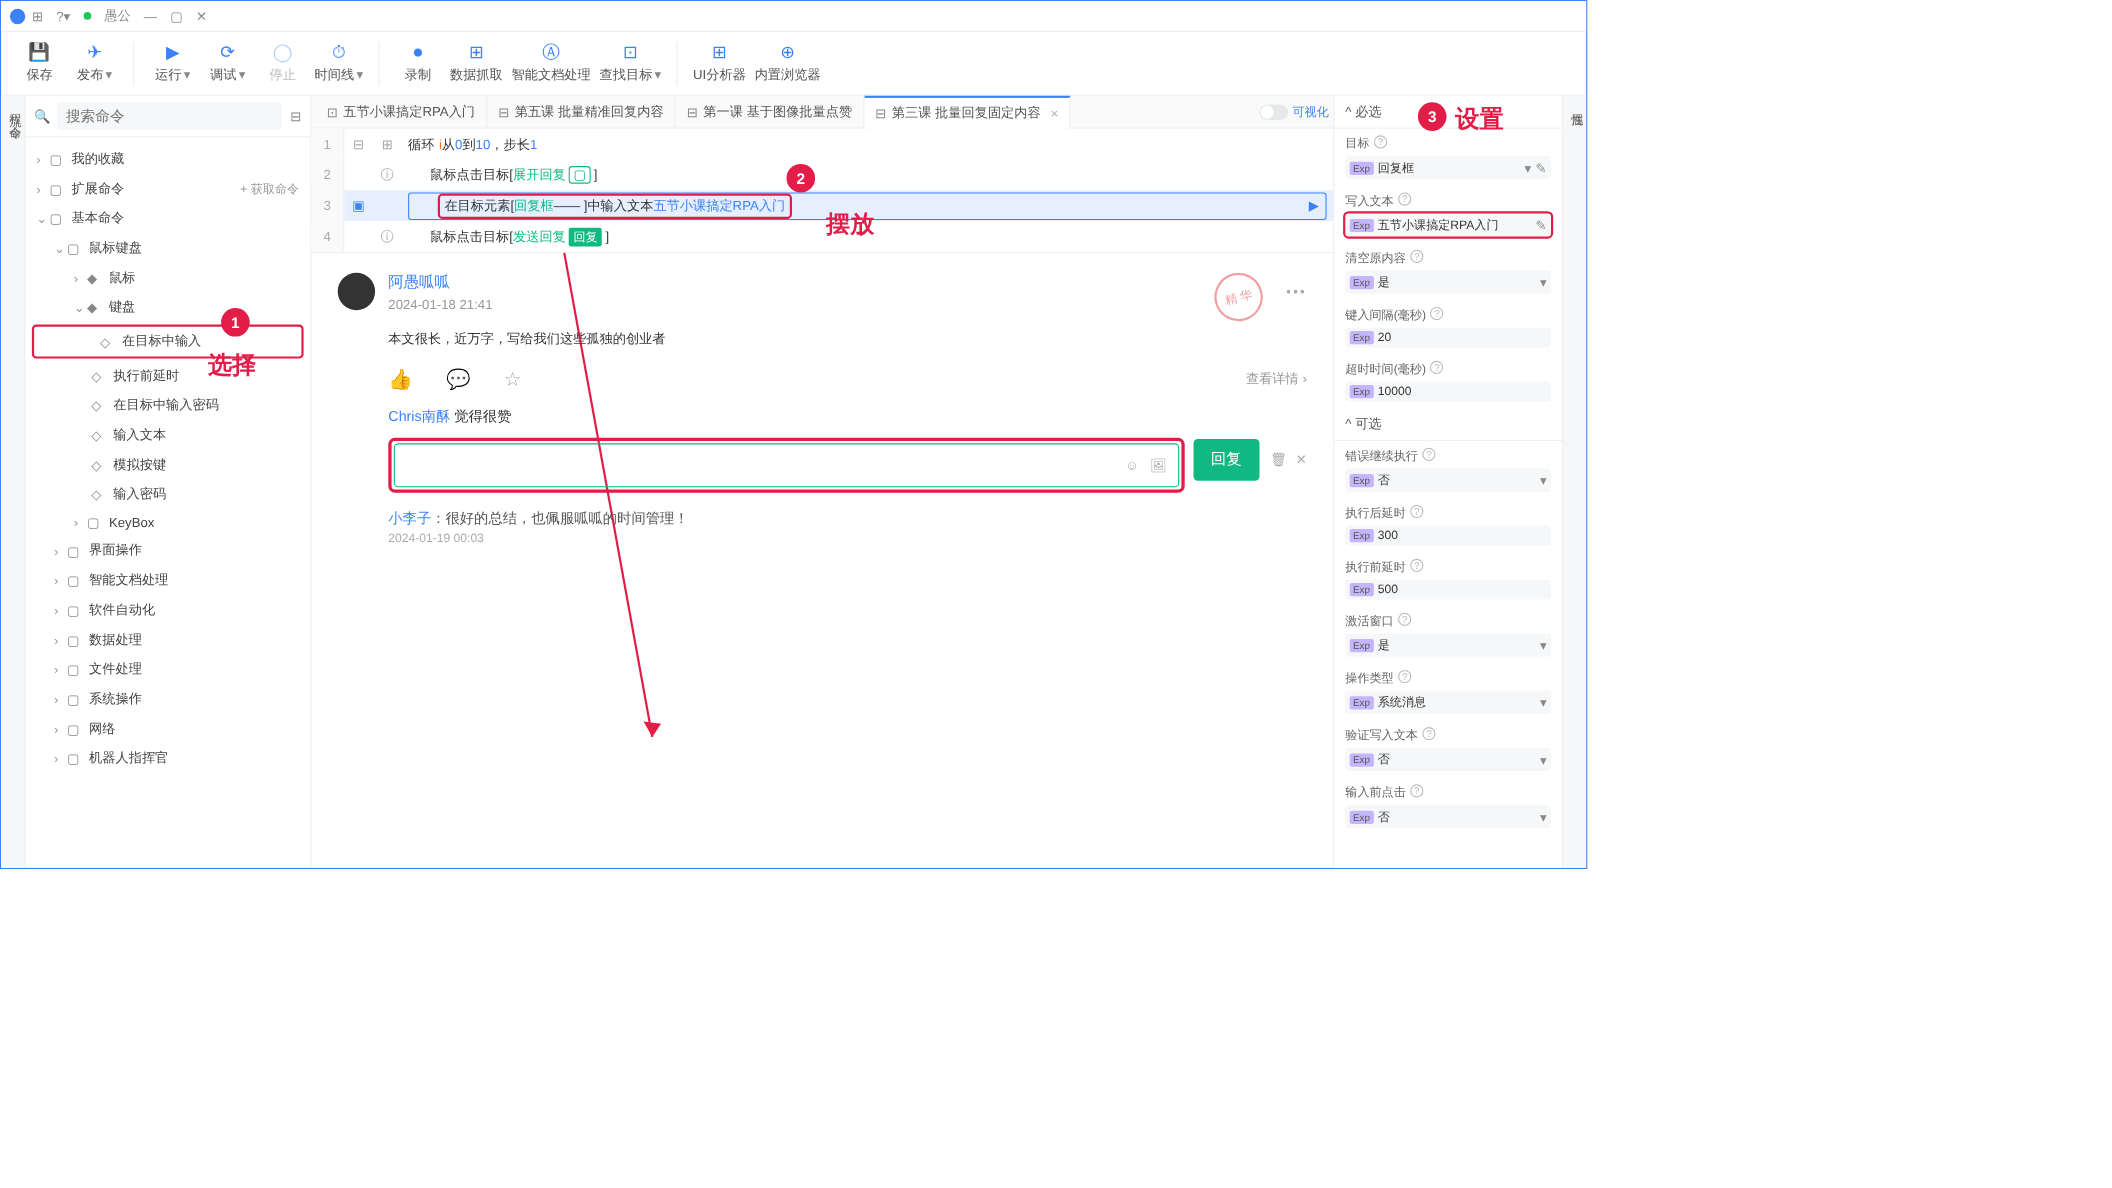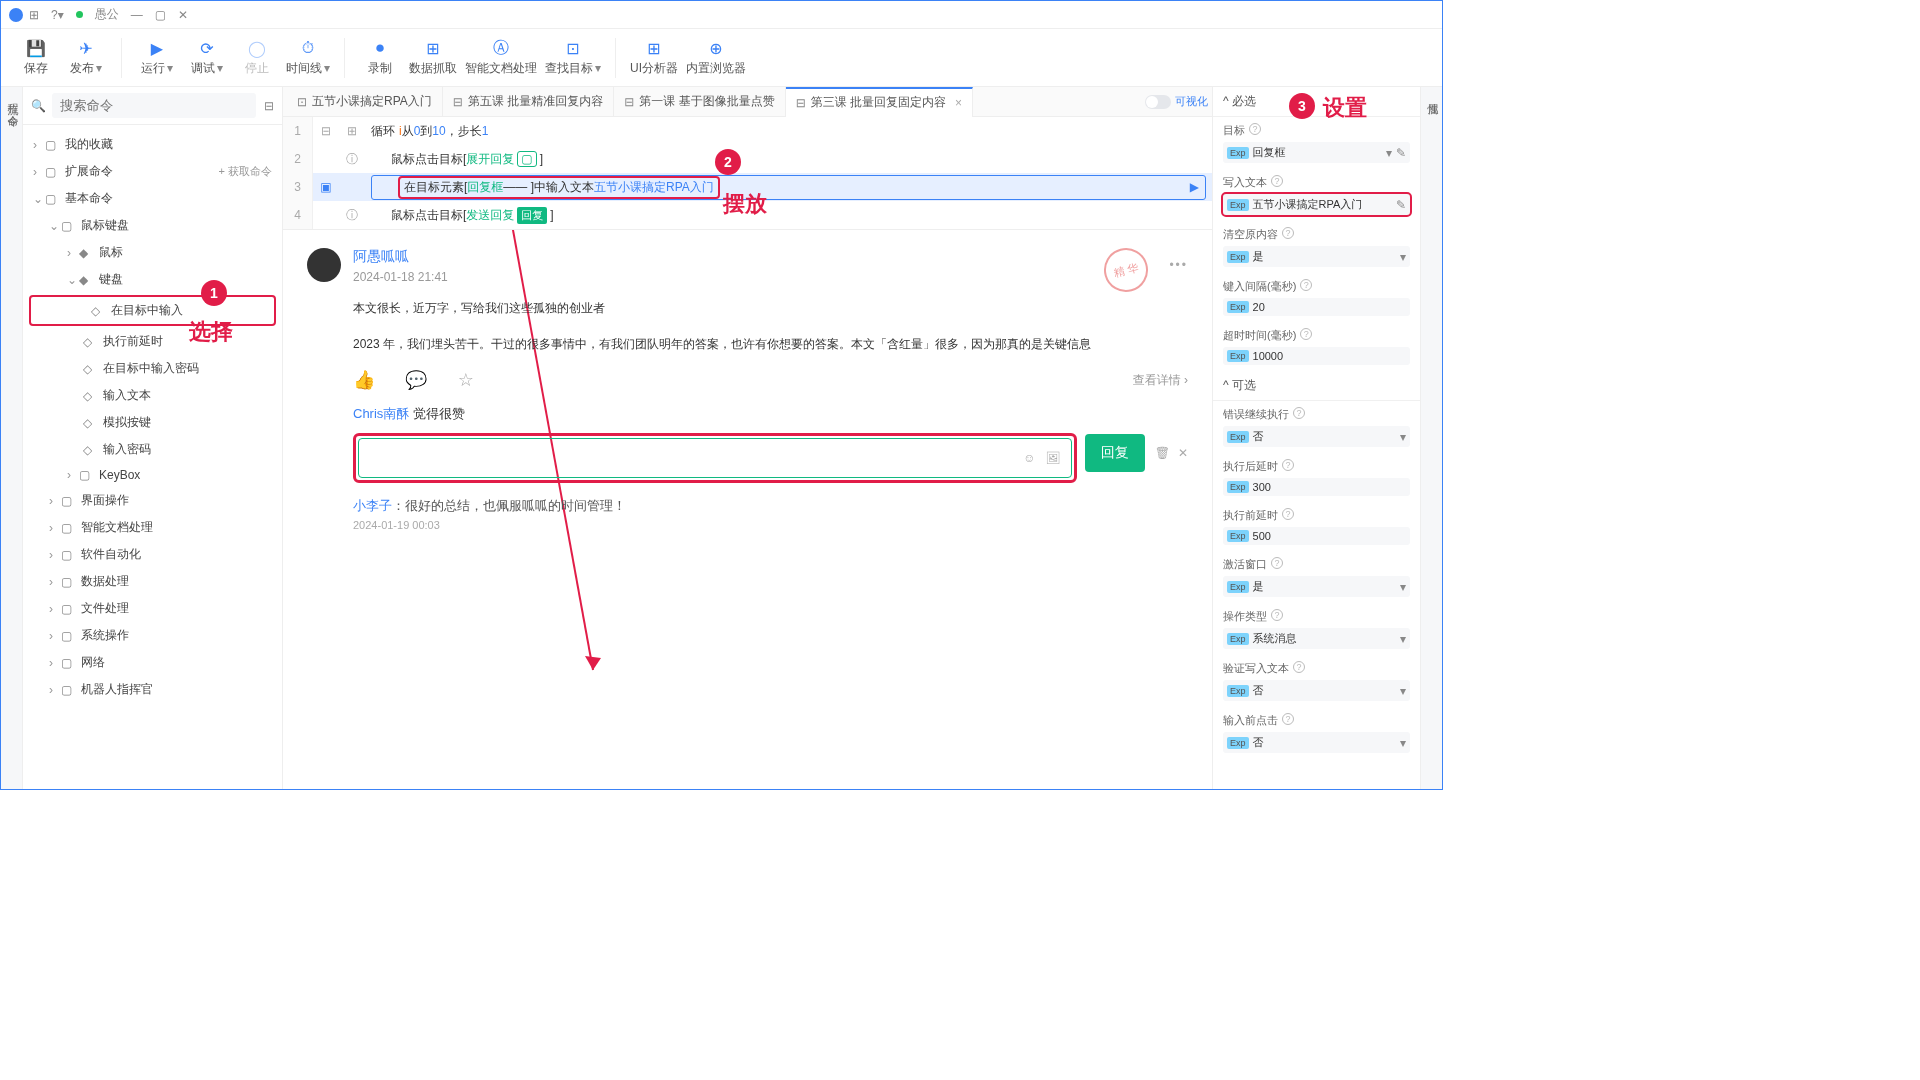--- a/index.html
+++ b/index.html
@@ -71,21 +71,21 @@
 .comment .tm{color:#aaa;font-size:11px;margin-top:4px;}
 .badge-num{position:absolute;width:26px;height:26px;border-radius:50%;background:#e11d48;color:#fff;display:flex;align-items:center;justify-content:center;font-weight:bold;font-size:14px;}
 .anno-txt{position:absolute;color:#e11d48;font-size:22px;font-weight:bold;}
 svg.arrow{position:absolute;pointer-events:none;}
 .props{width:208px;border-left:1px solid #eee;display:flex;flex-direction:column;background:#fff;}
 .psec{padding:6px 10px;color:#555;border-bottom:1px solid #f0f0f0;}
 .pgrp{padding:6px 10px;}
 .plbl{color:#666;font-size:11px;display:flex;gap:4px;}
 .plbl .q{width:12px;height:12px;border:1px solid #bbb;border-radius:50%;font-size:9px;display:flex;align-items:center;justify-content:center;color:#bbb;}
 .pfield{margin-top:4px;display:flex;align-items:center;background:#f6f7f9;border-radius:3px;padding:3px 4px;}
-.pfield .exp{background:#7dd3fc;color:#555;font-size:9px;padding:1px 3px;border-radius:2px;margin-right:4px;}
+.pfield .exp{background:#c4b5fd;color:#555;font-size:9px;padding:1px 3px;border-radius:2px;margin-right:4px;}
 .pfield .val{flex:1;font-size:11px;color:#333;}
 .pfield .ed{color:#888;margin-left:4px;cursor:pointer;}
 .pfield.hl{outline:2px solid #e11d48;border-radius:3px;}
 .vtabr{width:22px;background:#f6f7f9;border-left:1px solid #eee;writing-mode:vertical-rl;text-orientation:upright;padding:8px 2px;color:#666;font-size:11px;}
 .stamp{position:absolute;right:40px;top:0;width:44px;height:44px;border:2px solid #f0a0a0;border-radius:50%;display:flex;align-items:center;justify-content:center;color:#f0a0a0;transform:rotate(-15deg);font-size:11px;}
 .dots{position:absolute;right:0;top:10px;color:#aaa;letter-spacing:2px;}
 </style>
 </head>
 <body>
 
@@ -331,37 +331,36 @@
         </div>
         </div>
       <div class="crow">
           <div class="ln">4</div>
           <div class="gut"></div>
           <div class="gut">ⓘ</div>
         <div class="cbody" style="padding-left:26px"><span>鼠标点击目标</span> [ <span class="tag-b">发送回复</span> <span class="tag-g">回复</span> ]</div>
         </div>
 
       <div class="badge-num" style="left:432px;top:32px">2</div>
-      <div class="anno-txt" style="left:440px;top:72px">摆放</div>
+      <div class="anno-txt" style="left:468px;top:72px">摆放</div>
     </div>
 
     <div class="preview">
       <svg class="arrow" style="left:150px;top:-110px" width="240" height="570">
         <line x1="60" y1="0" x2="160" y2="550" stroke="#e11d48" stroke-width="2"></line>
         <polygon points="160,550 152,536 168,538" fill="#e11d48"></polygon>
       </svg>
       <div class="post">
         <div class="avatar"></div>
         <div class="post-body" style="position:relative">
           <div class="stamp">精 华</div>
           <div class="dots">•••</div>
           <div class="pname">阿愚呱呱</div>
           <div class="ptime">2024-01-18 21:41</div>
           <div class="ptxt">本文很长，近万字，写给我们这些孤独的创业者</div>
-          <div class="ptxt">2023 年，我们埋头苦干。干过的很多事情中，有我们团队明年的答案，也许有你想要的答案。本文「含红量」很多，因为那真的是关键信息</div>
           <div class="pacts">
             <span>👍</span>
             <span>💬</span>
             <span>☆</span>
             <span class="more">查看详情 ›</span>
           </div>
           <div class="plike"><span class="nm">Chris南酥</span><span> 觉得很赞</span></div>
           <div style="display:flex;align-items:center">
             <div class="replybox" style="flex:1">
               <div class="inner">

